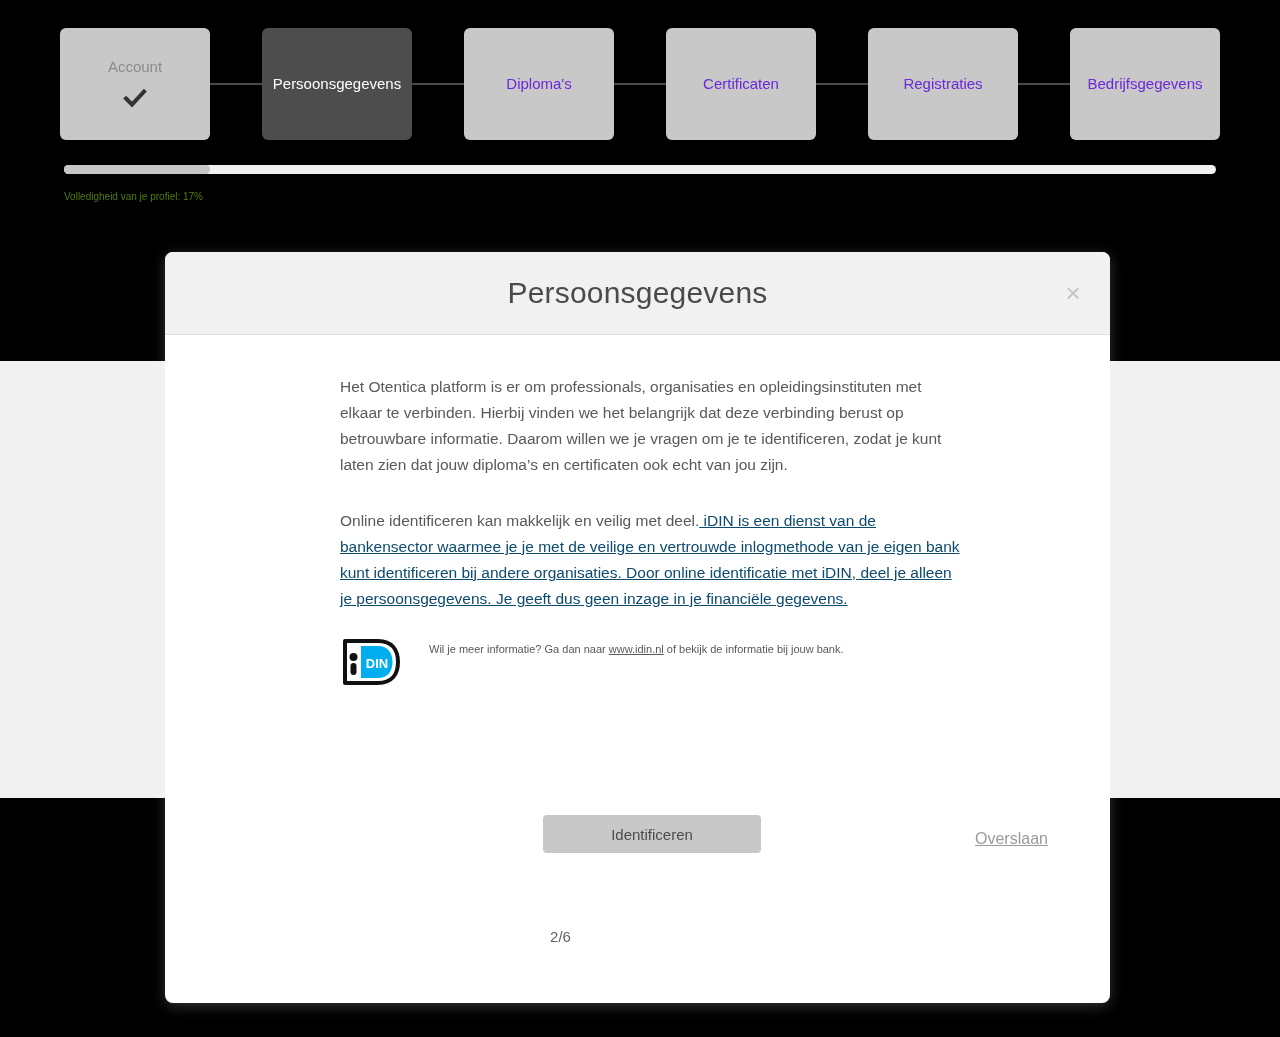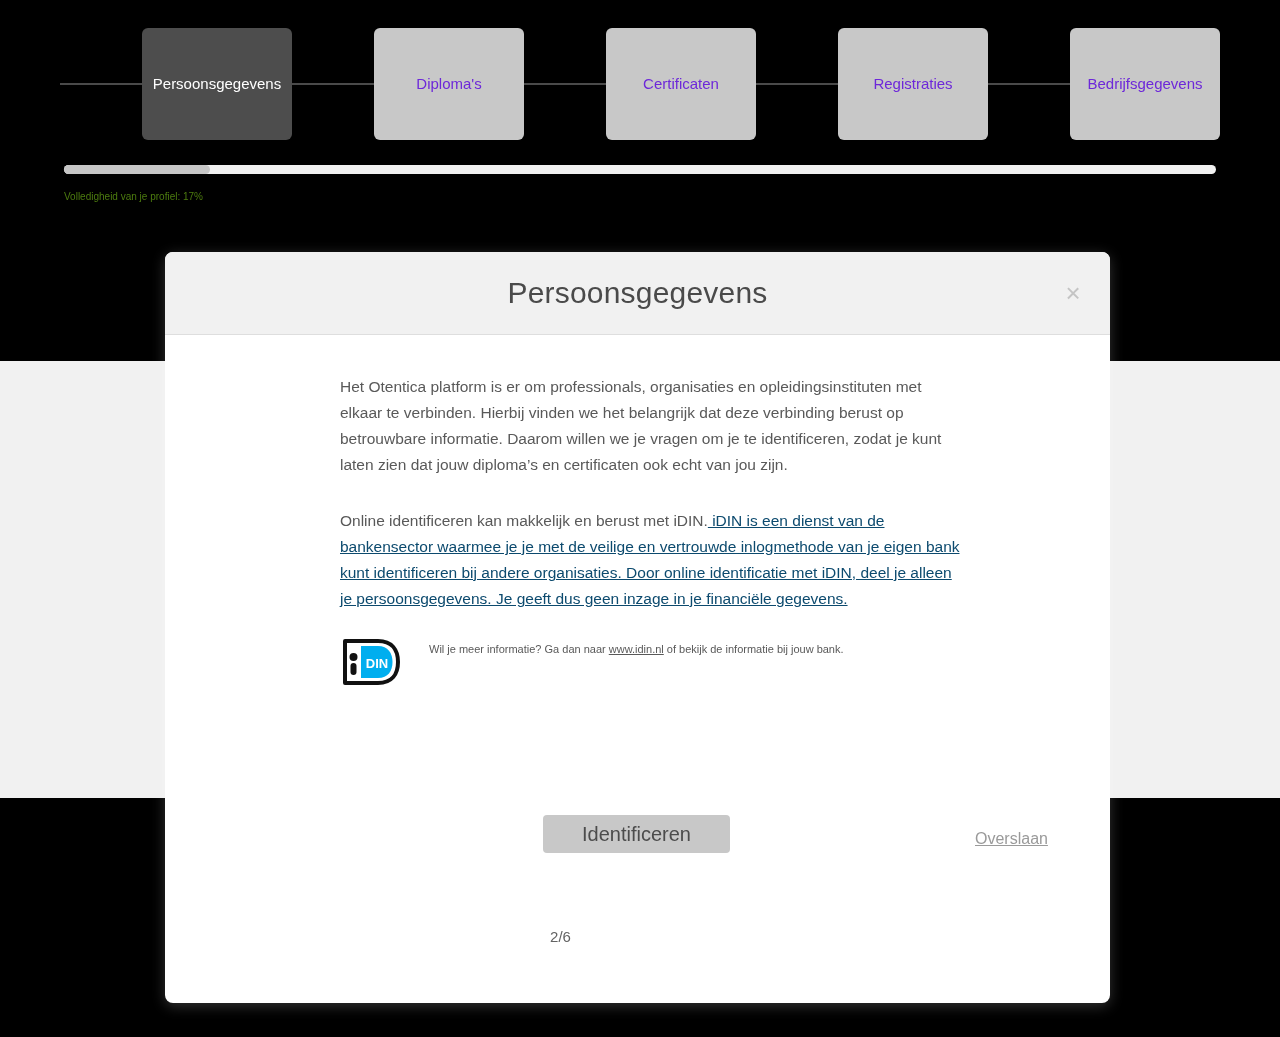--- a/index.html
+++ b/index.html
@@ -165,25 +165,25 @@
   
   .actions {
     position: absolute;
     left: 0; top: 563px;
     width: 945px;
     height: 48px;
   }
   .btn-primary {
     position: absolute;
     left: 378px; top: 0;
-    width: 187px; height: 38px;
+    width: 218px; height: 38px;
     background: #c8c8c8;
     border: none;
     color: #4c4c4c;
-    font-size: 20px;
+    font-size: 15px;
     font-family: "Liberation Sans", sans-serif;
     cursor: pointer;
     border-radius: 4px;
   }
   .btn-skip {
     position: absolute;
     left: 810px; top: 15px;
     font-size: 16px;
     color: #9a9a9a;
     text-decoration: underline;
@@ -200,20 +200,26 @@
 </style>
 </head>
 <body>
 
 <div id="root">
 
   <div class="backdrop-band"></div>
 
   <div class="stepper">
 
+    <div class="step done">
+      <span class="step-label">Account</span>
+      <svg class="step-check" viewBox="0 0 26 26">
+        <path d="M4 13.5 L10 19.5 L22 6.5" stroke="#333333" stroke-width="4" fill="none" stroke-linecap="square"></path>
+      </svg>
+    </div>
 
     <div class="connector"></div>
 
     <div class="step active">
       <span class="step-label">Persoonsgegevens</span>
     </div>
 
     <div class="connector"></div>
 
     <div class="step">
@@ -250,21 +256,21 @@
     <div class="modal-header">
       <h1 class="modal-title">Persoonsgegevens</h1>
       <div class="modal-close">×</div>
     </div>
 
     <div class="modal-body">
 
       <p class="para p1">Het Otentica platform is er om professionals, organisaties en opleidingsinstituten met elkaar te verbinden. Hierbij vinden we het belangrijk dat deze verbinding berust op betrouwbare informatie. Daarom willen we je vragen om je te identificeren, zodat je kunt laten zien dat jouw diploma’s en certificaten ook echt van jou zijn.</p>
 
       <p class="para p2">
-        <span>Online identificeren kan makkelijk en berust met iDIN.</span><span class="dark"> iDIN is een dienst van de bankensector waarmee je je met de veilige en vertrouwde inlogmethode van je eigen bank kunt identificeren bij andere organisaties. Door online identificatie met iDIN, deel je alleen je persoonsgegevens. Je geeft dus geen inzage in je financiële gegevens.</span>
+        <span>Online identificeren kan makkelijk en veilig met deel.</span><span class="dark"> iDIN is een dienst van de bankensector waarmee je je met de veilige en vertrouwde inlogmethode van je eigen bank kunt identificeren bij andere organisaties. Door online identificatie met iDIN, deel je alleen je persoonsgegevens. Je geeft dus geen inzage in je financiële gegevens.</span>
       </p>
 
       <div class="idin-row">
 
         <svg class="idin-logo" viewBox="0 0 63 50">
           <path d="M5 4 H38 C52 4 58 13 58 25 C58 37 52 46 38 46 H5 Z" fill="#ffffff" stroke="#111111" stroke-width="4" stroke-linejoin="round"></path>
           <path d="M21 9 H38 C48 9 52.5 16 52.5 25 C52.5 34 48 41 38 41 H21 Z" fill="#00aeef"></path>
           <circle cx="13.5" cy="20" r="4" fill="#111111"></circle>
           <rect x="10.5" y="26" width="6" height="12" rx="3" fill="#111111"></rect>
           <text x="37" y="30.5" font-family="Liberation Sans, sans-serif" font-size="13" font-weight="bold" fill="#ffffff" text-anchor="middle">DIN</text>

